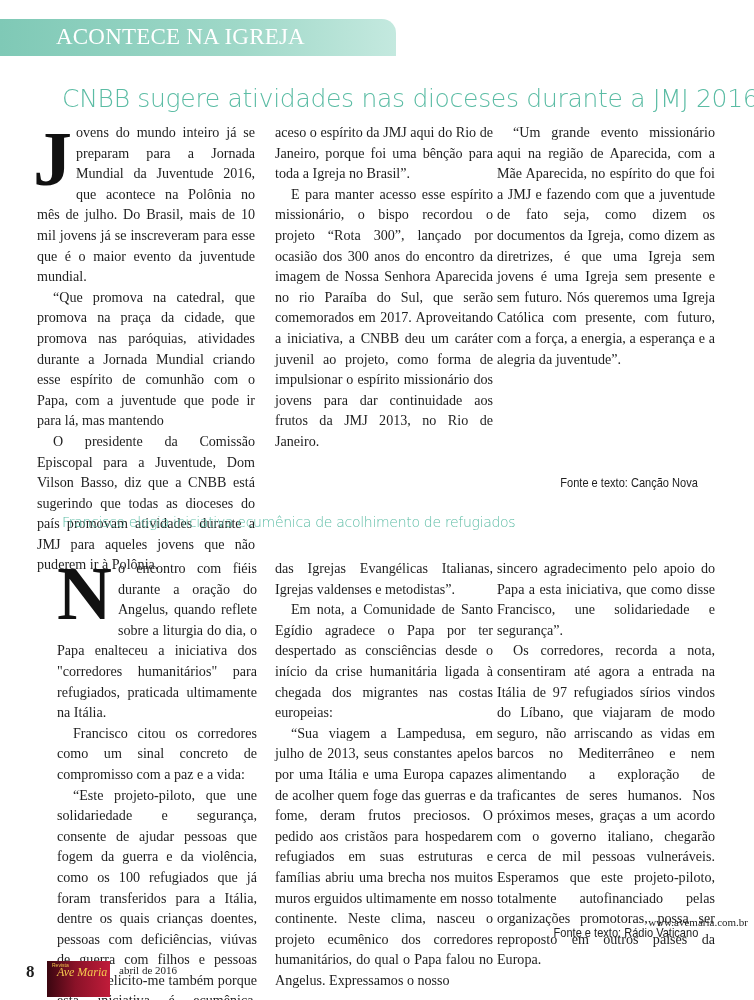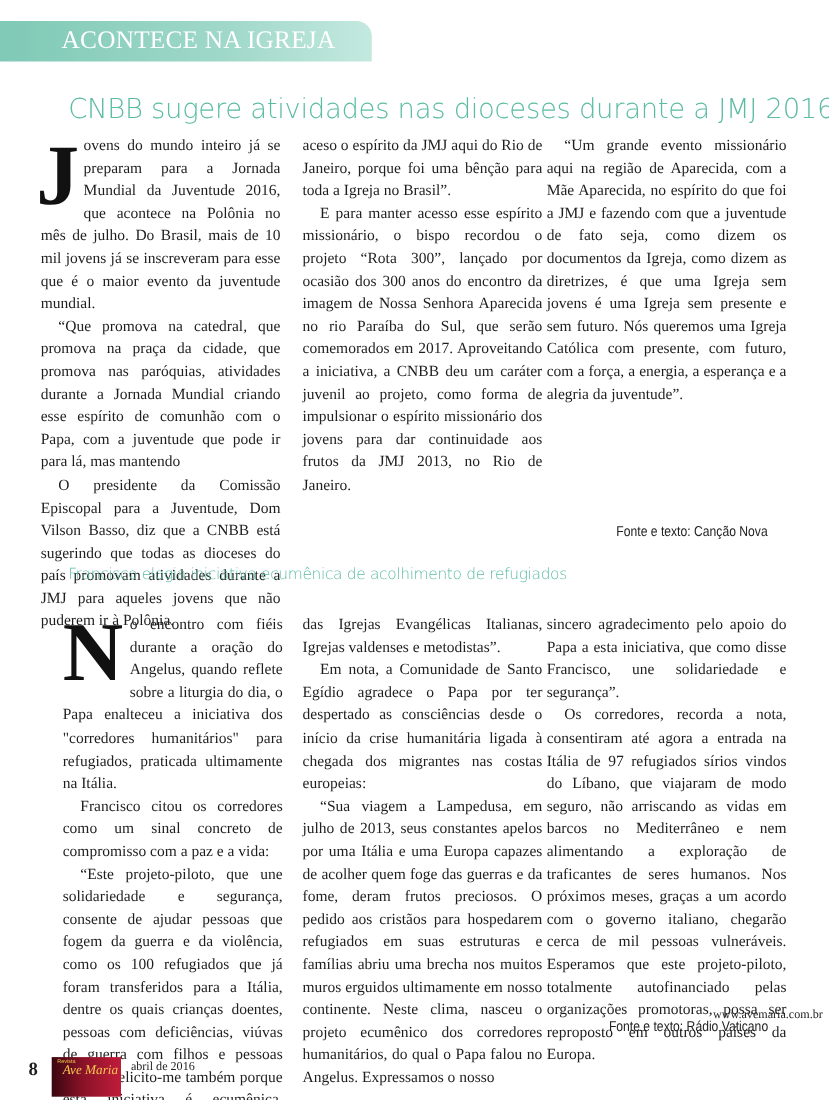--- a/index.html
+++ b/index.html
@@ -1,18 +1,18 @@
 <!DOCTYPE html>
 <html><head>
 <meta charset="utf-8">
 <style>
   html, body { margin: 0; padding: 0; background: #ffffff; }
   body { width: 754px; height: 1000px; position: relative; overflow: hidden;
          font-family: "DejaVu Serif", "Liberation Serif", serif; color: #1e1e1e; }
-  .section-banner { position: absolute; left: 0; top: 19px; width: 338px; height: 37px;
+  .section-banner { position: absolute; left: 0; top: 19px; width: 396px; height: 37px;
     background: linear-gradient(90deg, #7fc9b6 0%, #9fd8c8 60%, #c4e9df 100%);
     border-top-right-radius: 14px; }
   .section-banner span { position: absolute; left: 56px; top: 5px; font-family: "Liberation Serif", serif;
     font-size: 23px; color: #ffffff; letter-spacing: 0.2px; }
   .headline { position: absolute; font-family: "DejaVu Sans", sans-serif; font-weight: normal;
     color: #5bbca4; margin: 0; white-space: nowrap; letter-spacing: -0.3px; }
   .h1 { left: 62px; top: 84px; font-size: 25px; font-weight: 200; }
   .h2 { left: 62px; top: 514px; font-size: 14px; font-weight: 200; }
   .col { position: absolute; width: 218px; font-family: "Liberation Serif", serif; font-size: 14.1px;
     line-height: 20.6px; text-align: justify; hyphens: manual; }

